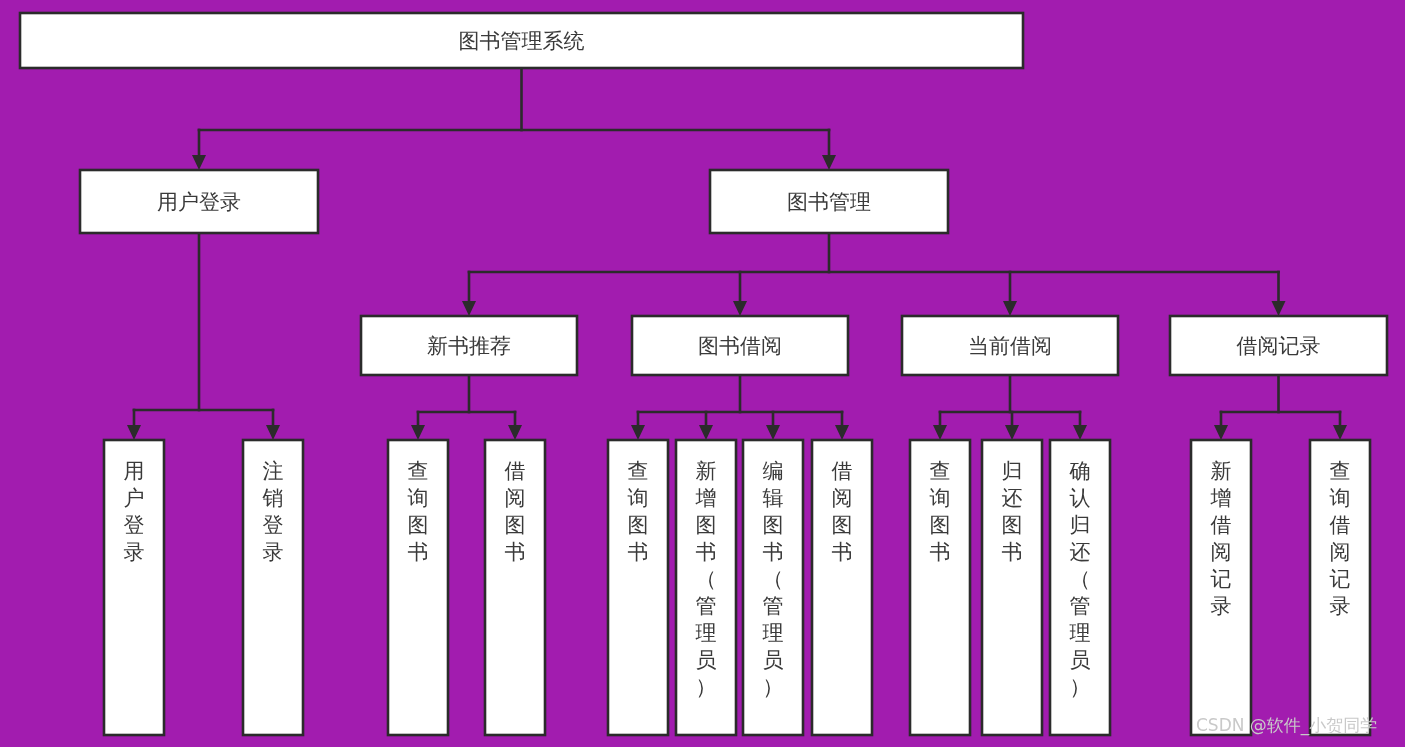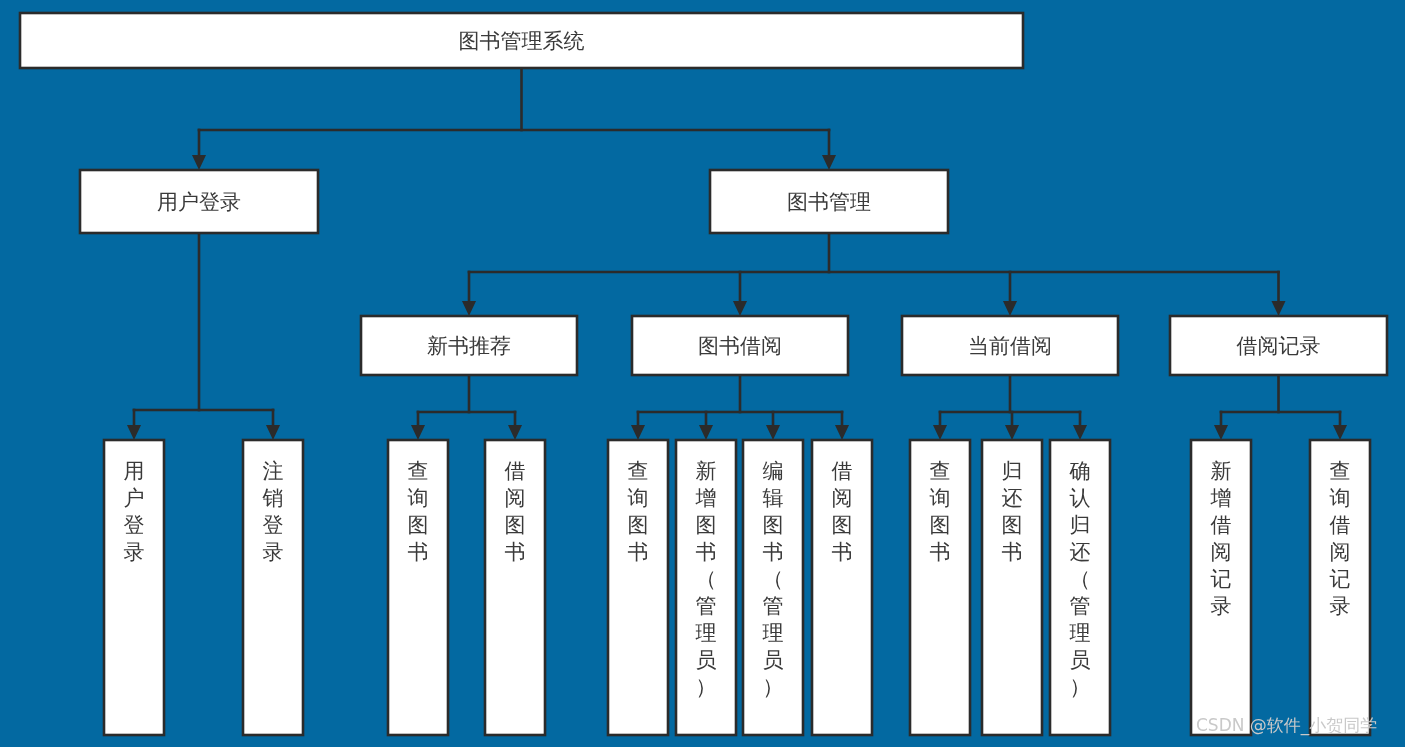--- a/index.html
+++ b/index.html
@@ -1,18 +1,18 @@
 <!DOCTYPE html>
 <html><head>
 <meta charset="utf-8">
 <style>
   html,body{margin:0;padding:0;background:#ffffff;}
   body{width:1405px;height:747px;overflow:hidden;
        font-family:"DejaVu Sans","Liberation Sans",sans-serif;}
-  #stage{position:relative;width:1405px;height:747px;background:#0369a1;}
+  #stage{position:relative;width:1405px;height:747px;background:#a21caf;}
   svg{position:absolute;left:0;top:0;width:1405px;height:747px;}
   .box{fill:#ffffff;stroke:#2b2b2b;stroke-width:2.6;}
   .conn{stroke:#2b2b2b;stroke-width:2.6;fill:none;stroke-linecap:square;}
   .arrow{fill:#2b2b2b;}
   .lbl{fill:#3a3a3a;font-size:21px;font-family:"DejaVu Sans","Liberation Sans",sans-serif;
        text-anchor:middle;dominant-baseline:middle;}
   .vlbl{fill:#3a3a3a;font-size:21px;font-family:"DejaVu Sans","Liberation Sans",sans-serif;
         text-anchor:middle;}
   .wm{fill:#c9c9c9;font-size:17px;font-family:"DejaVu Sans","Liberation Sans",sans-serif;}
 </style>

